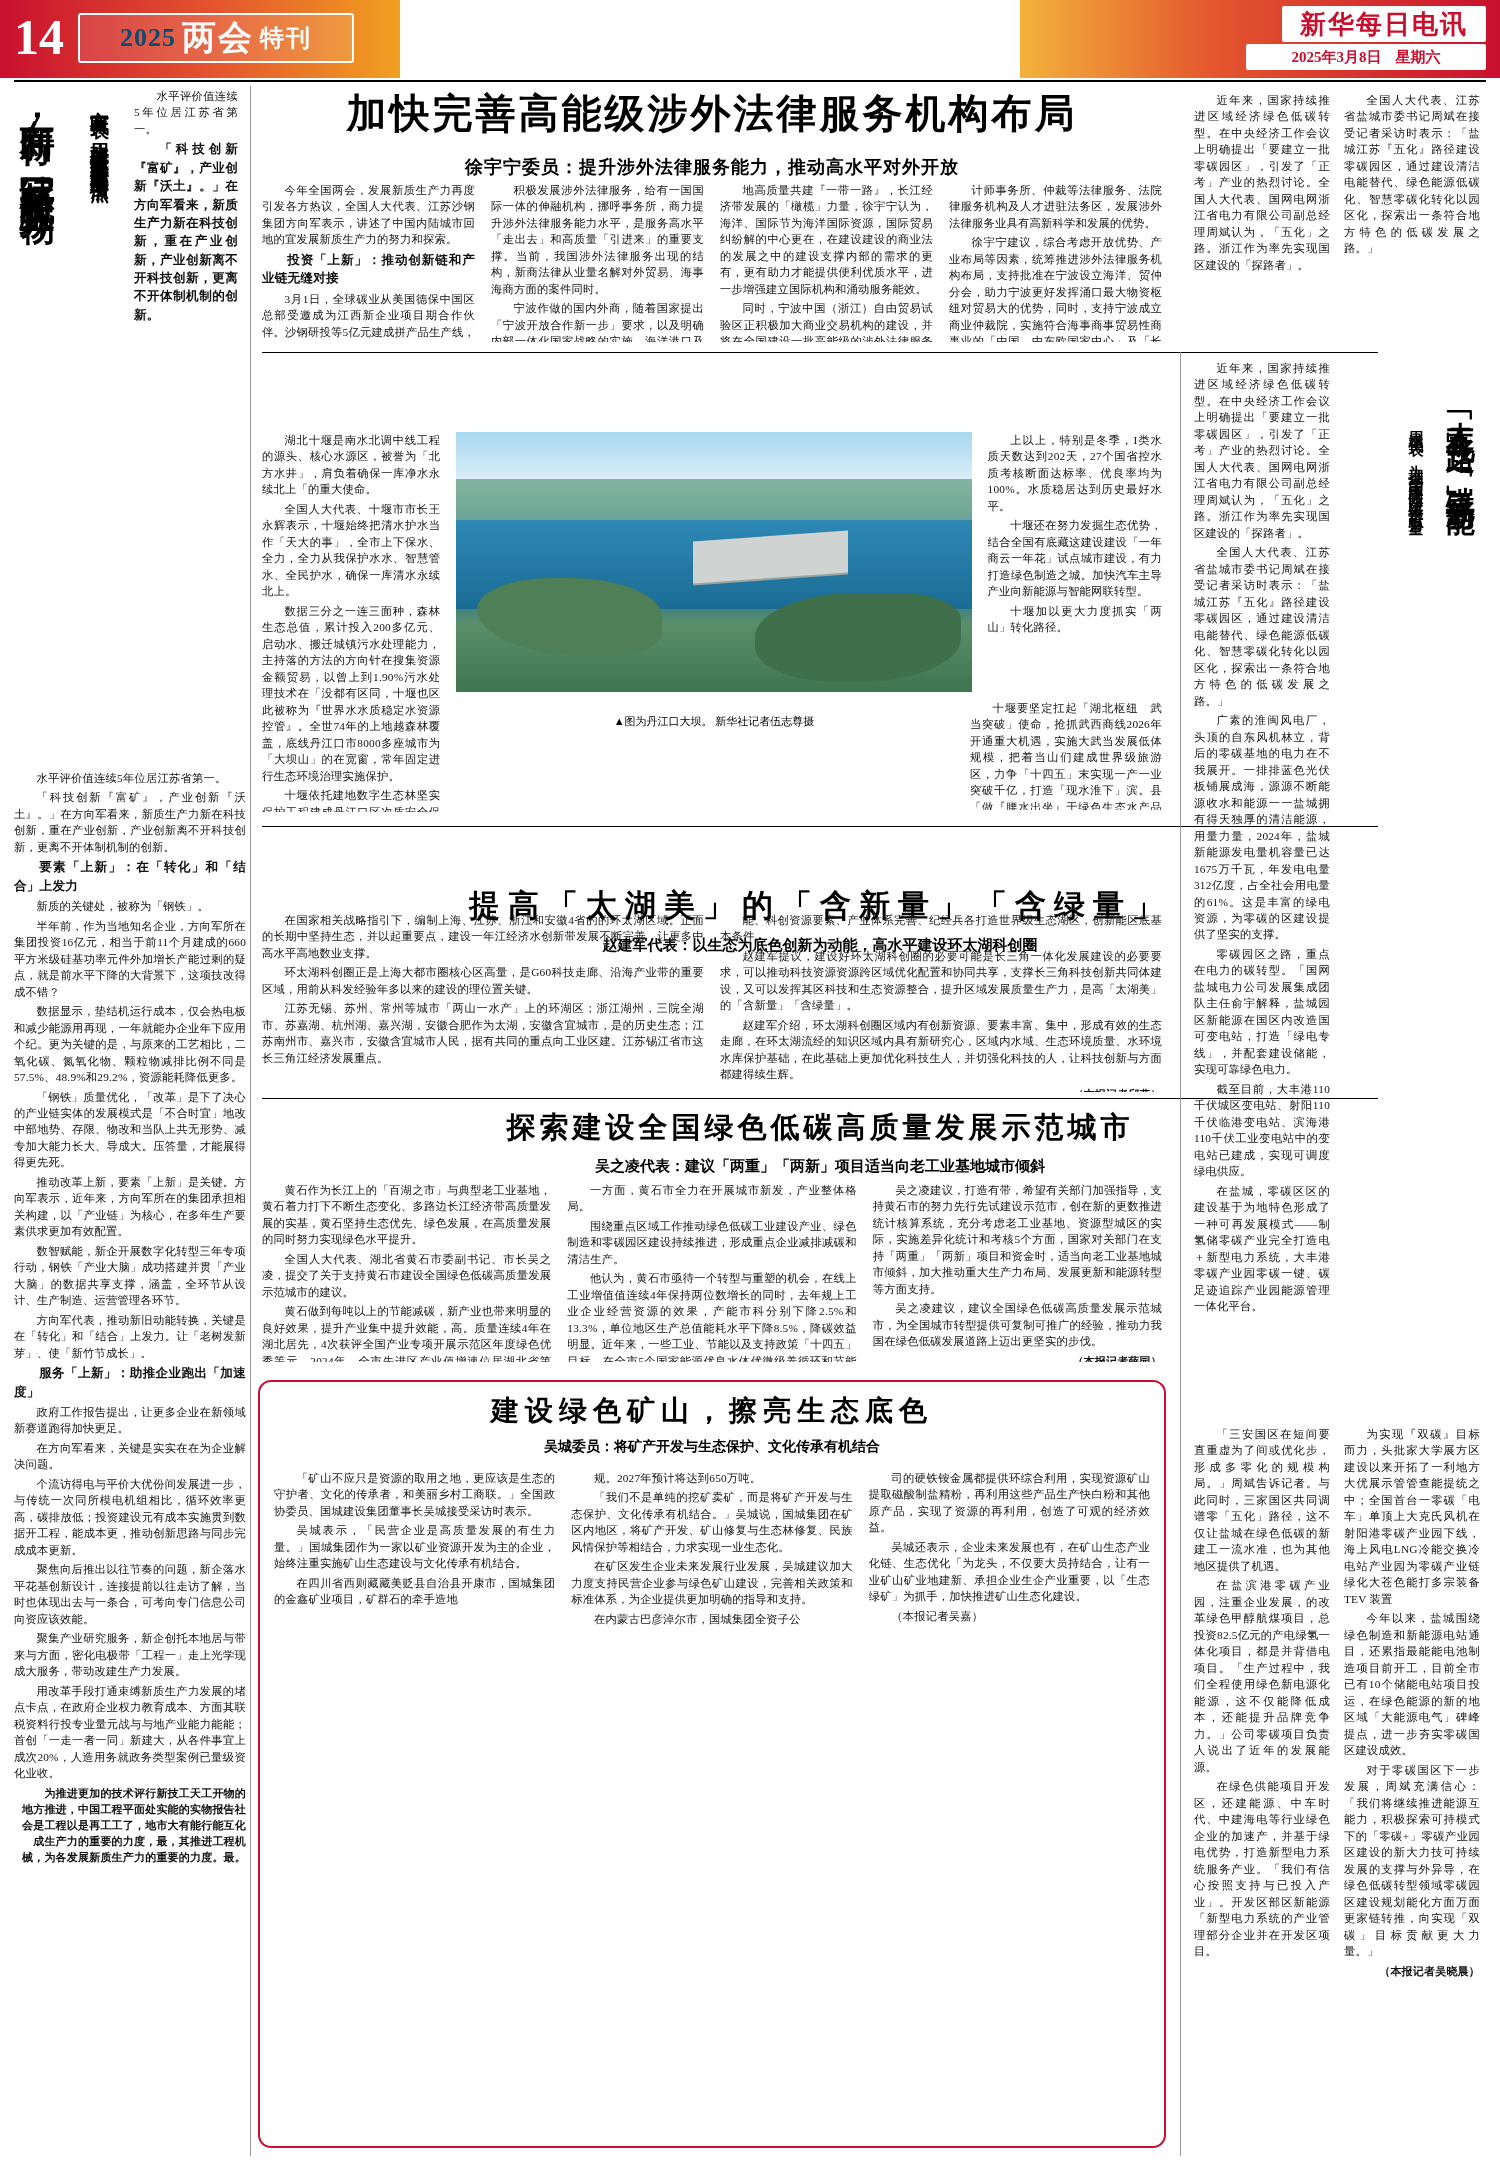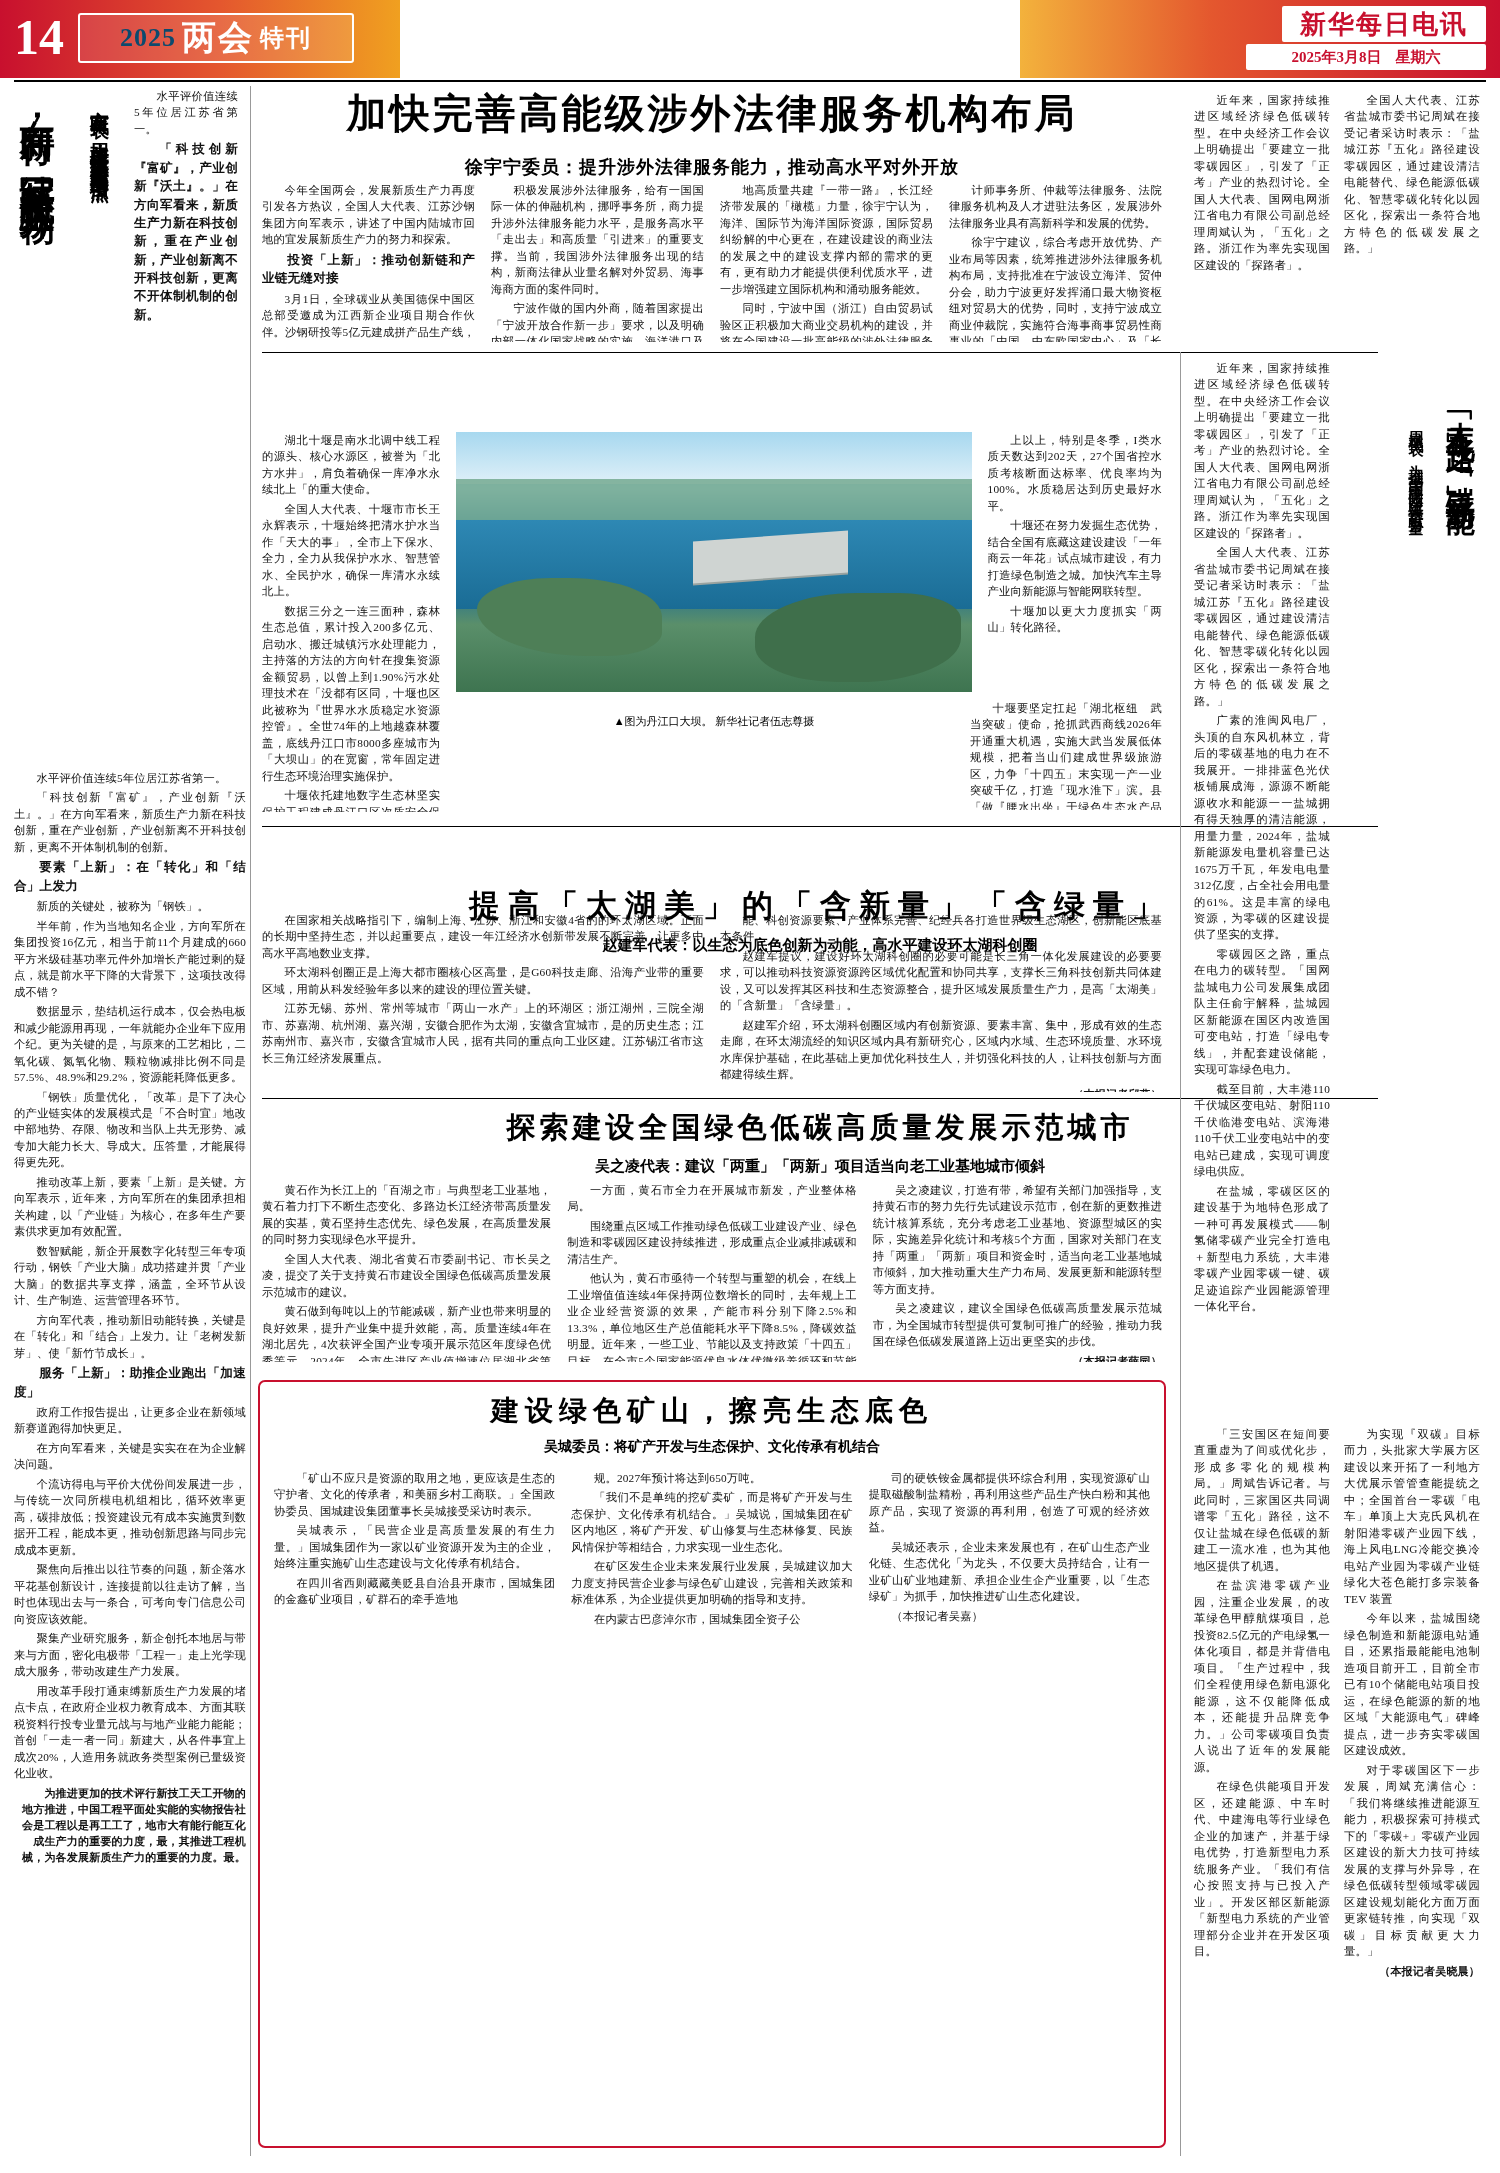--- a/index.html
+++ b/index.html
@@ -123,21 +123,21 @@
     background:#6ea58a; opacity:.8;
   }
   .photo .sky {
     position:absolute; left:0; top:0; width:100%; height:20%;
     background:linear-gradient(180deg,#a7d8ef,#dff0f8);
   }
   .caption { font-size:11px; text-align:center; margin-top:22px; }
 
   
   .framed {
-    position:absolute; border:2px solid #c8102e; border-radius:7px;
+    position:absolute; border:2px solid #c8102e; border-radius:13px;
     padding:10px 14px 8px 14px;
   }
   .framed .t1 { font-size:28px; letter-spacing:6px; }
   .framed .t2 { font-size:14px; margin-top:8px; }
 
   .divline { position:absolute; background:#000; }
 </style>
 </head>
 <body>
 

